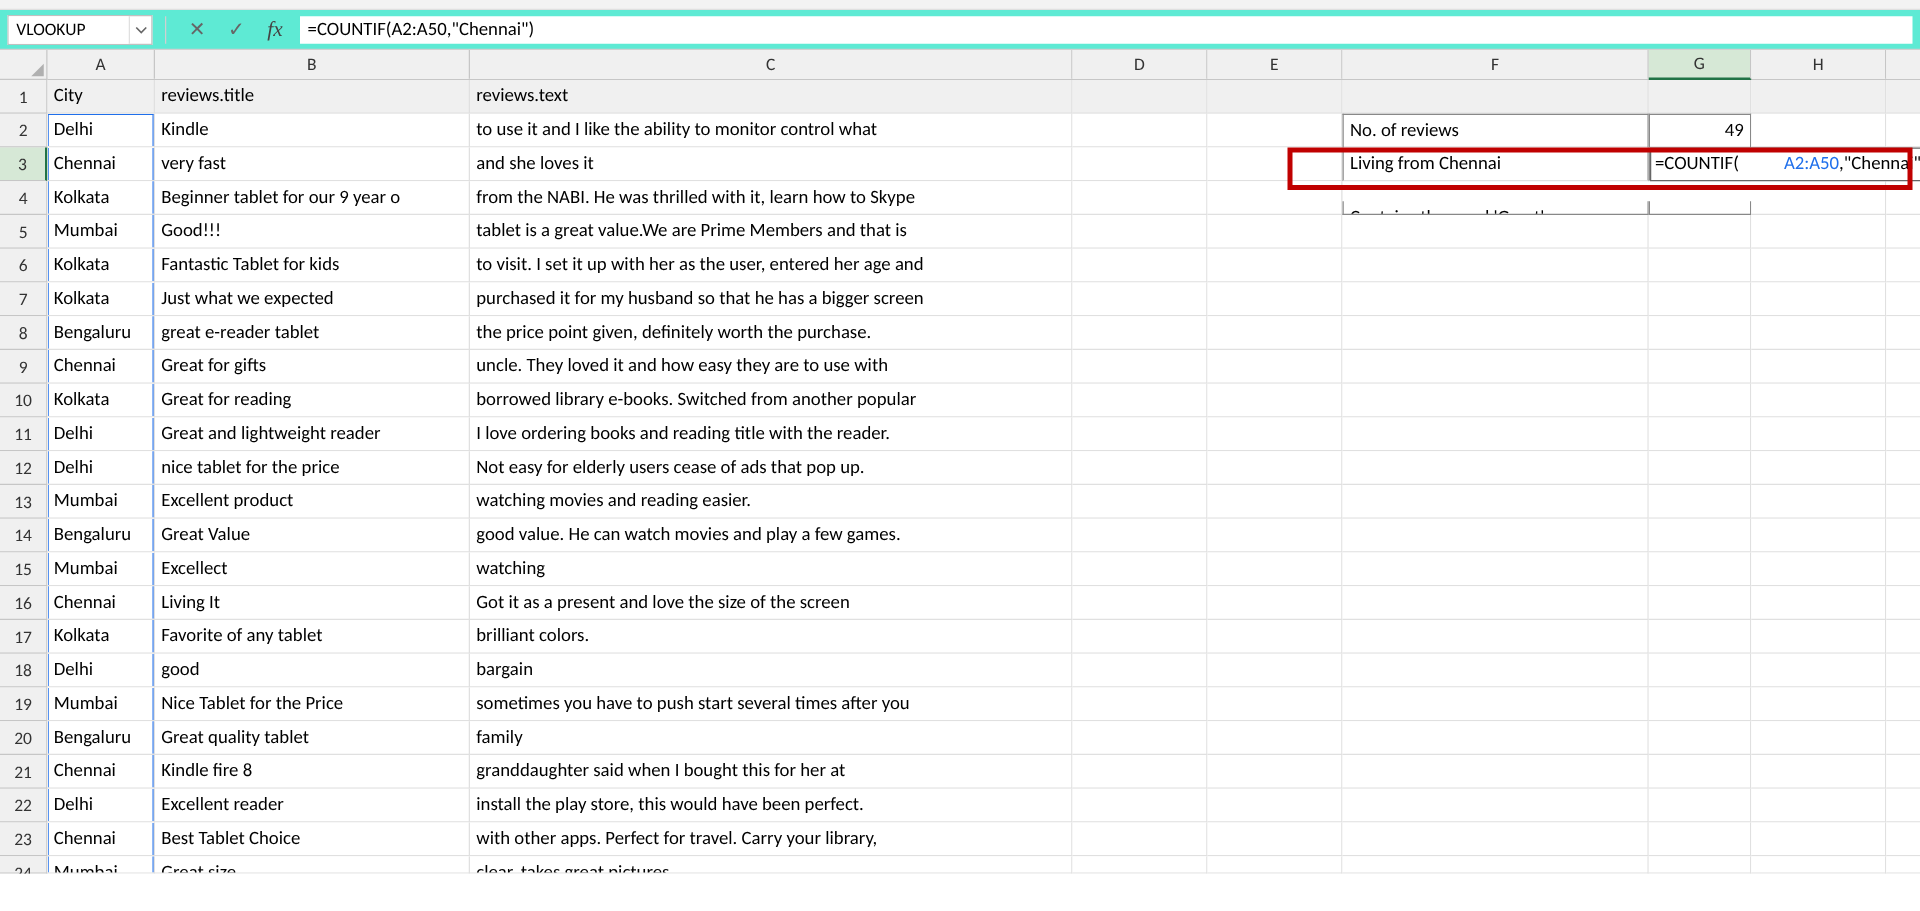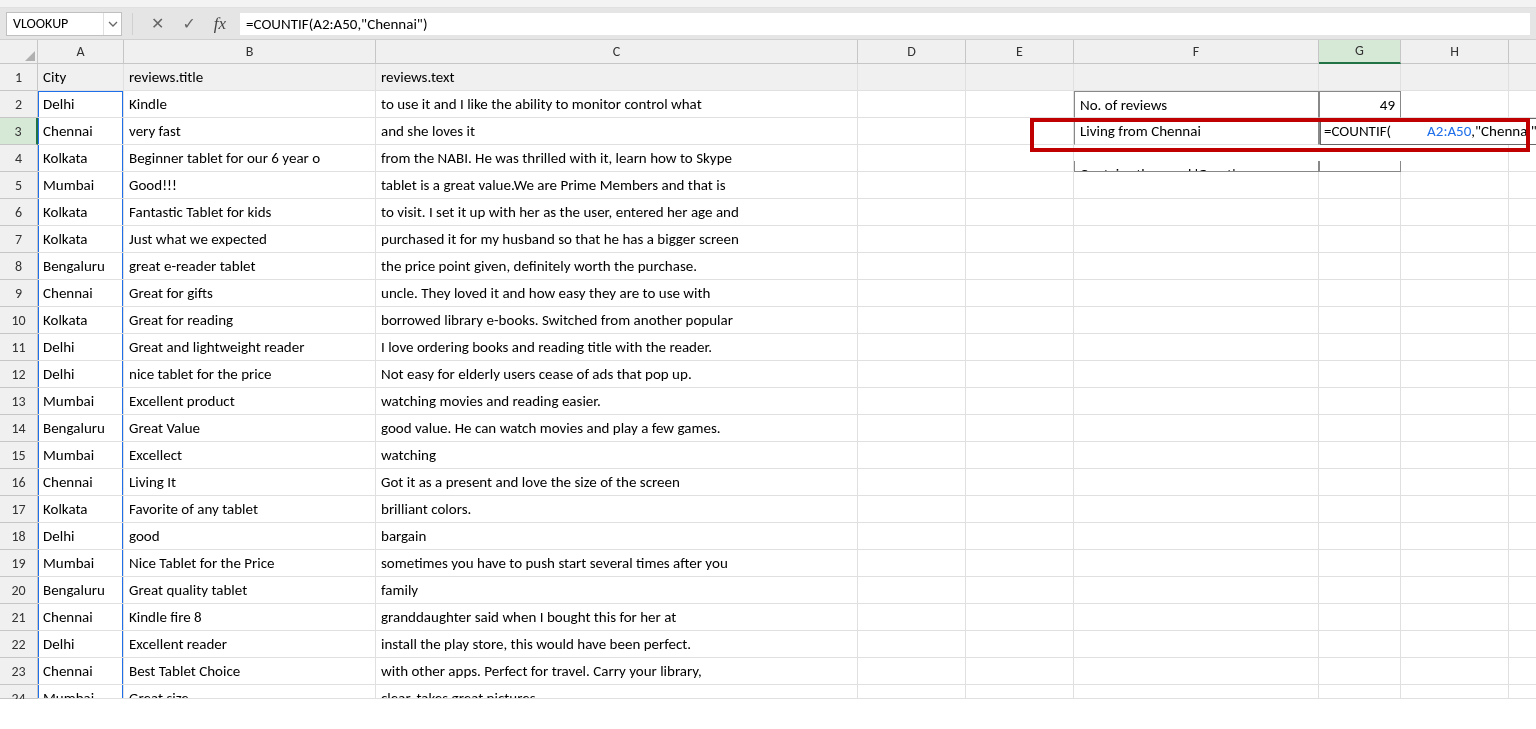--- a/index.html
+++ b/index.html
@@ -1,18 +1,18 @@
 <!DOCTYPE html>
 <html><head>
 <meta charset="utf-8">
 <style>
 * { box-sizing: border-box; margin: 0; padding: 0; }
 body { font-family: Calibri, Arial, sans-serif; font-size: 15px; background: #fff; color: #000; overflow: hidden; }
 .titlebar-stub { height: 8px; background: #f3f3f3; border-bottom: 1px solid #e0e0e0; }
-.formula-bar { display: flex; align-items: center; height: 32px; border-bottom: 1px solid #d0d0d0; background: #e5e5e5; padding: 0 6px; gap: 6px; }
+.formula-bar { display: flex; align-items: center; height: 32px; border-bottom: 1px solid #d0d0d0; background: #5eead4; padding: 0 6px; gap: 6px; }
 .namebox-wrap { display: flex; align-items: center; border: 1px solid #c0c0c0; height: 24px; background: #fff; }
 .namebox { width: 96px; border: none; padding: 0 6px; height: 22px; font-family: inherit; font-size: 14px; outline: none; }
 .namebox-dd { width: 18px; height: 100%; display: flex; align-items: center; justify-content: center; border-left: 1px solid #e0e0e0; color: #666; }
 .fb-sep { width: 1px; height: 22px; background: #d0d0d0; margin: 0 4px; }
 .fb-icons { display: flex; align-items: center; gap: 18px; padding: 0 8px; color: #666; }
 .fb-icons span { cursor: default; }
 .fb-icons .fx { font-style: italic; font-family: 'Times New Roman', serif; font-size: 17px; color: #444; }
 .fb-input { flex: 1; border: none; height: 22px; font-family: inherit; font-size: 15px; outline: none; padding-left: 6px; }
 .sheet-wrap { position: relative; }
 .select-all { position: absolute; left: 0; top: 0; width: 38px; height: 24px; background: #f0f0f0; border-right: 1px solid #c6c6c6; border-bottom: 1px solid #c6c6c6; }
@@ -121,21 +121,21 @@
         <div class="cell c-D"></div>
         <div class="cell c-E"></div>
         <div class="cell c-F fbox-left fbox-right">Living from Chennai</div>
         <div class="cell c-G active-cell-overflow fbox-left fbox-right"><span class="active-wrap"><span>=COUNTIF(</span><span class="fref">A2:A50</span><span>,"Chennai")</span></span></div>
         <div class="cell c-H"></div>
         <div class="cell c-I"></div>
       </div>
       <div class="row">
         <div class="row-h">4</div>
         <div class="cell c-A range-col">Kolkata</div>
-        <div class="cell c-B">Beginner tablet for our 6 year o</div>
+        <div class="cell c-B">Beginner tablet for our 9 year o</div>
         <div class="cell c-C">from the NABI. He was thrilled with it, learn how to Skype</div>
         <div class="cell c-D"></div>
         <div class="cell c-E"></div>
         <div class="cell c-F fbox-bot fbox-left fbox-right">Contains the word 'Great'</div>
         <div class="cell c-G fbox-bot fbox-left fbox-right"></div>
         <div class="cell c-H"></div>
         <div class="cell c-I"></div>
       </div>
       <div class="row">
         <div class="row-h">5</div>

